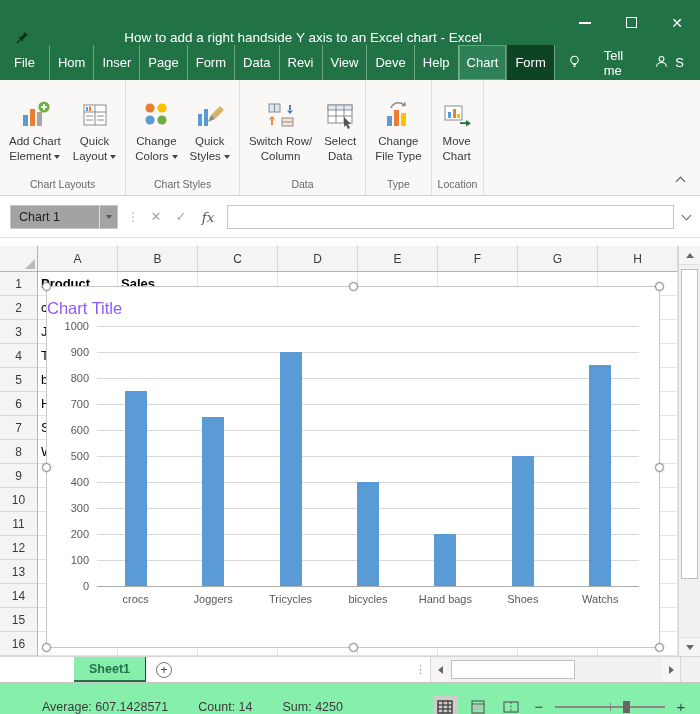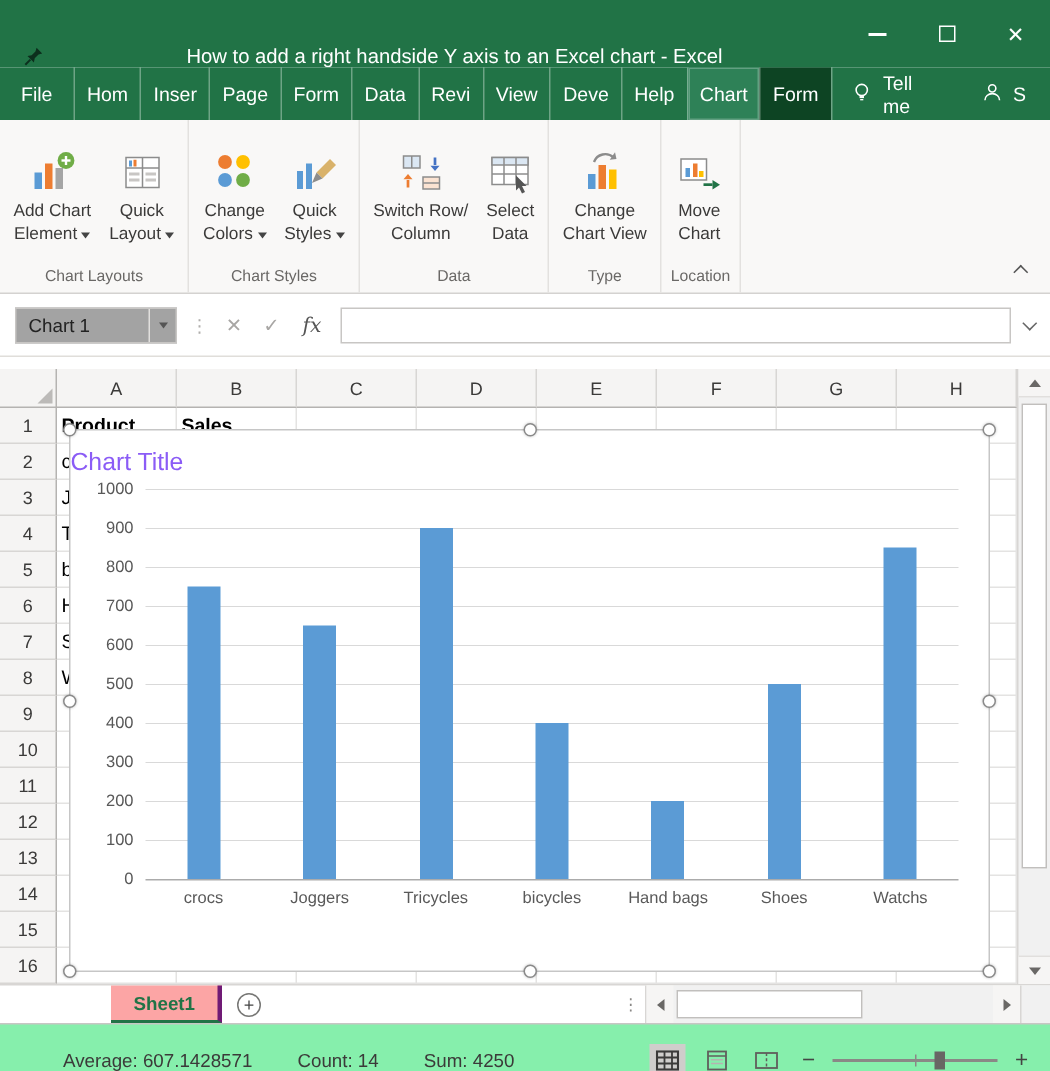--- a/index.html
+++ b/index.html
@@ -16,21 +16,21 @@
   .min-glyph { width:12px; height:2px; background:#fff; }
   .max-glyph { width:11px; height:11px; border:1.3px solid #fff; }
   .close-glyph { font-size:14px; color:#fff; }
 
   
   .tabstrip { height:35px; background:#217346; display:flex; align-items:stretch; color:#fff; font-size:13px; flex:0 0 auto; }
   .tab { padding:0 8px; display:flex; align-items:center; border-left:1px solid rgba(255,255,255,.35); white-space:nowrap; }
   .tab:first-child { border-left:none; padding:0 14px; }
   .tab.active { background:#2e8157; box-shadow:inset 0 0 0 1px rgba(255,255,255,.25); }
   .tab.contextual { background:#0d4423; }
-  .tellme { display:flex; align-items:center; gap:7px; padding:0 12px; border-left:1px solid rgba(255,255,255,.35); }
+  .tellme { display:flex; align-items:center; gap:22px; padding:0 12px; border-left:1px solid rgba(255,255,255,.35); }
   .ts-spacer { flex:1; }
   .share { display:flex; align-items:center; gap:6px; padding:0 16px; }
 
   
   .ribbon { height:116px; background:#f9f8f7; border-bottom:1px solid #d4d2d0; display:flex; flex:0 0 auto; }
   .ribbon-group { display:flex; flex-direction:column; border-right:1px solid #e3e1df; }
   .rg-buttons { flex:1; display:flex; align-items:center; padding:5px 3px 0; }
   .big-btn { padding:2px 6px; display:flex; flex-direction:column; align-items:center; font-size:11.5px;
     color:#3b3a39; text-align:center; line-height:1.3; cursor:default; }
   .big-btn .icon { width:32px; height:32px; margin:2px 0 3px; display:block; }
@@ -102,21 +102,21 @@
   .handle { position:absolute; width:9px; height:9px; background:#fff; border:1px solid #8a8a8a;
     border-radius:50%; box-shadow:0 0 2px rgba(0,0,0,.25); z-index:5; }
   .h-tl{left:-5px;top:-5px} .h-tc{left:calc(50% - 4.5px);top:-5px} .h-tr{right:-5px;top:-5px}
   .h-ml{left:-5px;top:calc(50% - 4.5px)} .h-mr{right:-5px;top:calc(50% - 4.5px)}
   .h-bl{left:-5px;bottom:-5px} .h-bc{left:calc(50% - 4.5px);bottom:-5px} .h-br{right:-5px;bottom:-5px}
 
   
   .sheet-bar { height:26px; background:#fff; border-top:1px solid #d8d6d4; display:flex; align-items:stretch; flex:0 0 auto; }
   .sb-pad { width:74px; }
   .sheet-tab { padding:0 15px; display:flex; align-items:center; color:#217346; font-weight:700; font-size:12.5px;
-    background:#fca5a5; border-right:3px solid #701a75; border-bottom:2px solid #217346; }
+    background:#86efac; border-right:1px solid #701a75; border-bottom:2px solid #217346; }
   .new-sheet { width:36px; display:flex; align-items:center; justify-content:center; }
   .ns-circle { width:16px; height:16px; border:1px solid #767674; border-radius:50%; display:flex;
     align-items:center; justify-content:center; font-size:12px; color:#444; line-height:1; }
   .sb-spacer { flex:1; }
   .sb-dots { display:flex; align-items:center; color:#8a8886; font-size:11px; padding:0 4px; }
   .h-scroll { width:250px; display:flex; align-items:stretch; border-left:1px solid #d8d6d4; background:#f1f1f1; }
   .hs-btn { width:18px; display:flex; align-items:center; justify-content:center; background:#f6f5f4; }
   .hs-track { flex:1; position:relative; margin:3px 0; }
   .hs-thumb { position:absolute; left:2px; top:0; bottom:0; width:58%; background:#fff; border:1px solid #c1bfbd; }
   .corner-stub { width:20px; border-left:1px solid #d8d6d4; background:#f1f1f1; }
@@ -305,21 +305,21 @@
         <div class="big-btn">
           <span class="icon"><svg viewBox="0 0 32 32" width="32" height="32">
                 <path d="M9 9 A8 8 0 0 1 22 6" stroke="#8c8c8c" fill="none" stroke-width="1.6"></path>
                 <path d="M23 2.5 l1 4.5 -4.5 0.5 z" fill="#8c8c8c"></path>
                 <rect x="5" y="17" width="5" height="10" fill="#5b9bd5"></rect>
                 <rect x="12" y="11" width="5" height="16" fill="#ed7d31"></rect>
                 <rect x="19" y="14" width="5" height="13" fill="#ffc000"></rect>
               </svg></span>
           <span>Change</span>
           <span class="btn-l2">
-              <span>Chart View</span>
+              <span>File Type</span>
             </span>
         </div>
       </div>
       <div class="rg-label">Type</div>
     </div>
 
     <div class="ribbon-group">
       <div class="rg-buttons">
         <div class="big-btn">
           <span class="icon"><svg viewBox="0 0 32 32" width="32" height="32">

